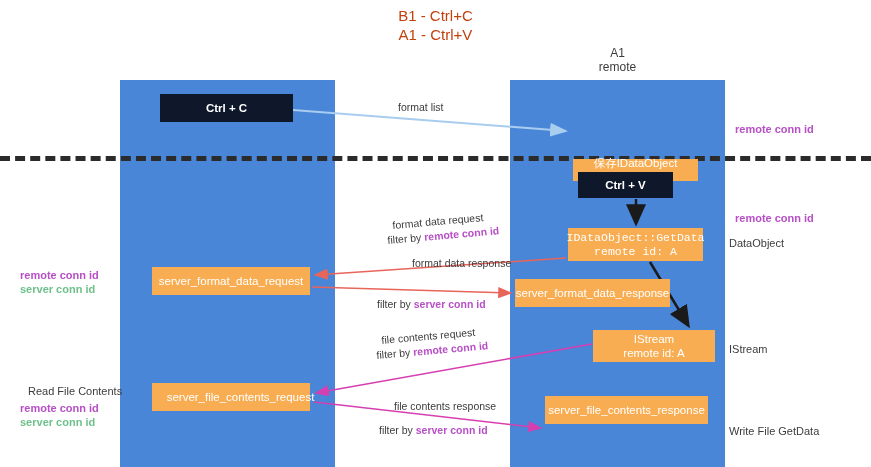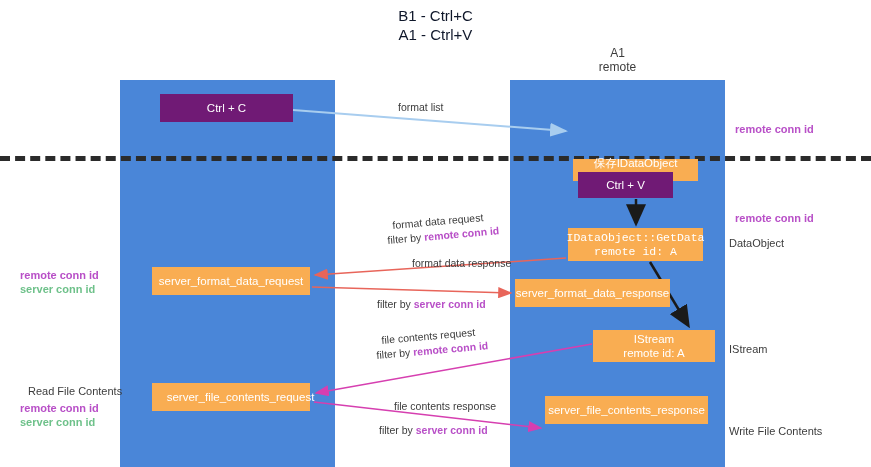--- a/index.html
+++ b/index.html
@@ -13,38 +13,38 @@
   #stage{position:relative;width:871px;height:467px;}
 
   
   .lane{position:absolute;background:#4a86d8;}
   #lane-b1{left:120px;top:80px;width:215px;height:387px;}
   #lane-a1{left:510px;top:80px;width:215px;height:387px;}
 
   
   .diagram-title{
     position:absolute;left:0;top:6px;width:871px;
-    text-align:center;font-size:15px;color:#0f172a;line-height:19px;
+    text-align:center;font-size:15px;color:#c2410c;line-height:19px;
     white-space:pre-line;
   }
   .lane-head{
     position:absolute;text-align:center;font-size:12px;color:#3c3c3c;
     line-height:14px;white-space:pre-line;width:215px;
   }
   #head-b1{left:120px;top:46px;}
   #head-a1{left:510px;top:46px;}
 
   
   .node{
     position:absolute;box-sizing:border-box;
     display:flex;align-items:center;justify-content:center;
     text-align:center;color:#ffffff;font-size:11.5px;line-height:14px;
     white-space:pre-line;padding:2px 4px;
   }
-  .node.green{background:#701a75;}
+  .node.green{background:#0f172a;font-weight:bold;}
   .node.orange{background:#f9ad52;}
 
   #n-ctrlc{left:160px;top:94px;width:133px;height:28px;}
   #n-saveido{left:573px;top:116px;width:125px;height:22px;margin-top:43px;}
   #n-ctrlv{left:578px;top:172px;width:95px;height:26px;}
   #n-getdata{left:568px;top:228px;width:135px;height:33px;font-family:Liberation Mono, monospace;}
   #n-sfdreq{left:152px;top:267px;width:158px;height:28px;}
   #n-sfdresp{left:515px;top:279px;width:155px;height:28px;}
   #n-istream{left:593px;top:330px;width:122px;height:32px;}
   #n-sfcreq{left:152px;top:383px;width:158px;height:28px;padding-left:23px;}
@@ -151,21 +151,21 @@
   <div class="node orange" id="n-sfdresp">server_format_data_response</div>
   <div class="node orange" id="n-istream">IStream
 remote id: A</div>
   <div class="node orange" id="n-sfcreq">server_file_contents_request</div>
   <div class="node orange" id="n-sfcresp">server_file_contents_response</div>
 
   <div class="side-label purple" id="lb-remote1">remote conn id</div>
   <div class="side-label purple" id="lb-remote2">remote conn id</div>
   <div class="side-label plain" id="lb-dataobject">DataObject</div>
   <div class="side-label plain" id="lb-istream">IStream</div>
-  <div class="side-label plain" id="lb-writefile">Write File Contents</div>
+  <div class="side-label plain" id="lb-writefile">Write File GetData</div>
 
   <div class="side-label" id="lb-left1"><span class="purple">remote conn id</span><br><span class="green-t">server conn id</span></div>
   <div class="side-label plain" id="lb-readfile">Read File Contents</div>
   <div class="side-label" id="lb-left2"><span class="purple">remote conn id</span><br><span class="green-t">server conn id</span></div>
 
   <div class="edge-label" id="el-formatlist">format list</div>
 
   <div class="edge-label" id="el-fdreq">format data request</div>
   <div class="edge-label" id="el-fdreq2"><span>filter by </span><span class="p">remote conn id</span></div>
 

